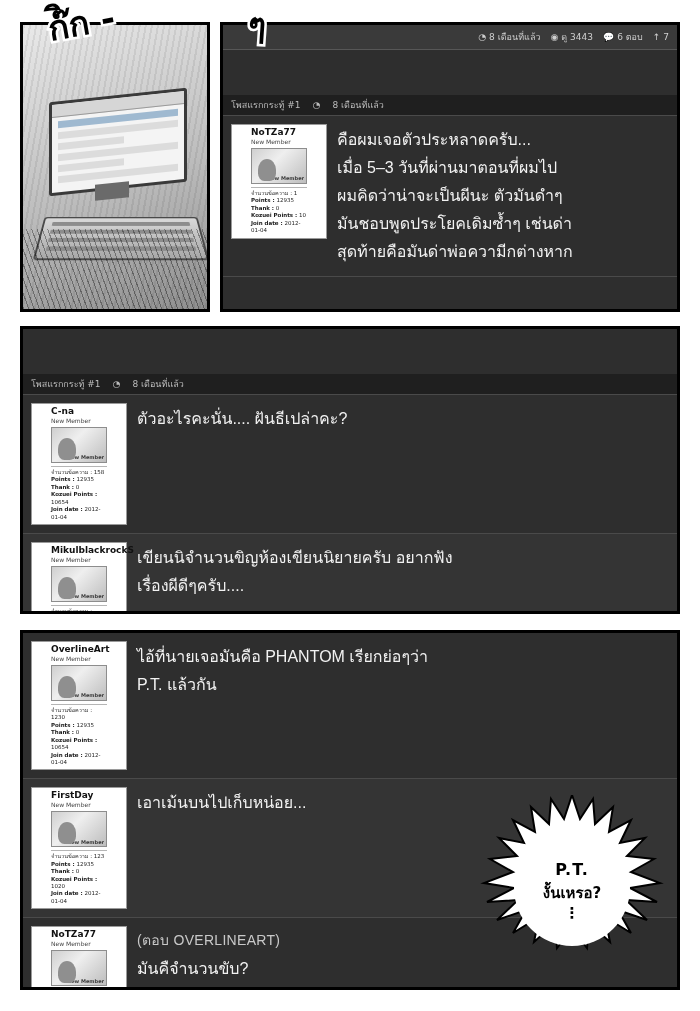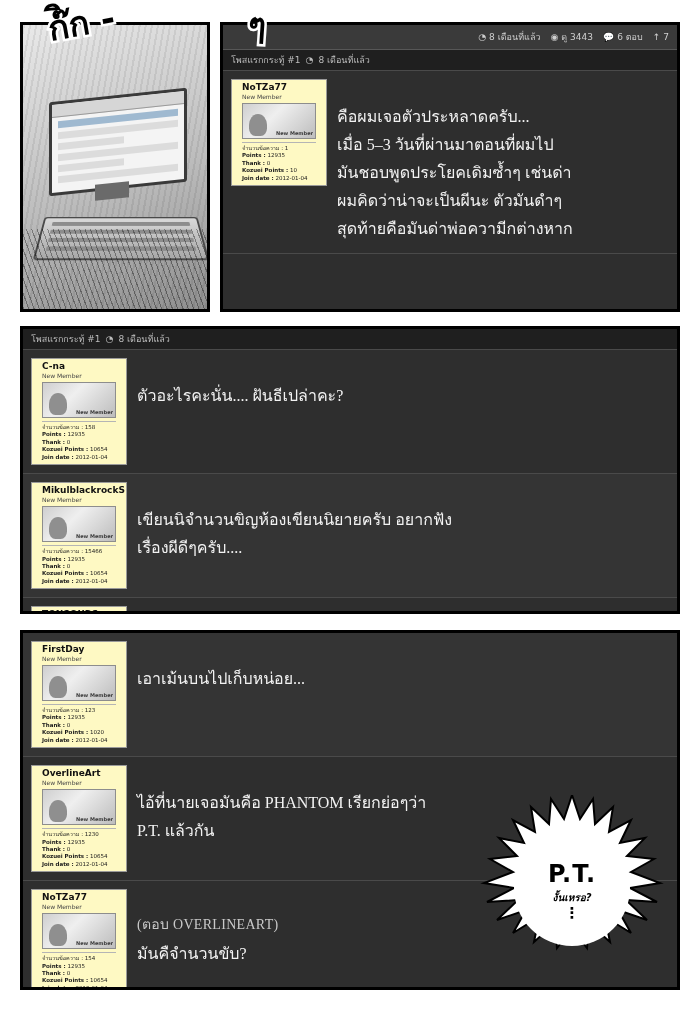--- a/index.html
+++ b/index.html
@@ -125,39 +125,40 @@
     display: flex; align-items: center; gap: 3px; white-space: nowrap;
   }
   .postbar {
     height: 20px;
     background: #1f1f1f;
     display: flex;
     align-items: center;
     padding: 0 8px;
     font-size: 9px;
     color: #bdbdbd;
-    gap: 5px;
+    gap: 12px;
     border-bottom: 1px solid #4a4a4a;
+    margin-top: 45px;
   }
   .post {
     display: flex;
     border-bottom: 1px solid #4a4a4a;
     background: #2e2e2e;
   }
   .post.alt { background: #343434; }
   .usercard {
     width: 96px;
     min-width: 96px;
     margin: 8px 6px 8px 8px;
-    background: #fef9c3;
+    background: #ffffff;
     color: #111;
     border: 1px solid #9a9a9a;
     font-size: 6px;
     line-height: 1.35;
-    padding: 3px 10px;
+    padding: 3px 19px;
     box-sizing: border-box;
     align-self: flex-start;
   }
   .usercard .uname {
     font-size: 9px;
     font-weight: bold;
     color: #111;
     line-height: 1.1;
   }
   .usercard .urole {
@@ -189,22 +190,21 @@
     font-size: 5.5px;
     color: #1b1b1b;
   }
   .ustats b { font-size: 5.5px; }
   .postbody {
     flex: 1;
     padding: 10px 10px 10px 4px;
     font-size: 16px;
     line-height: 1.75;
     color: #f2f2f2;
-    font-family: Liberation Serif, serif;
-    margin-top: 22px;
+    font-family: Liberation Sans, sans-serif;
   }
   .postbody .quotehead {
     font-size: 14px;
     color: #c9c9c9;
     letter-spacing: .3px;
     margin-bottom: 2px;
   }
   .postbody p { margin: 0; }
 
   
@@ -227,22 +227,22 @@
   .burst-text {
     position: absolute;
     left: 0; top: 0; width: 190px; height: 190px;
     display: flex; flex-direction: column;
     align-items: center; justify-content: center;
     color: #000;
     font-weight: bold;
     text-align: center;
     gap: 2px;
   }
-  .burst-text .bt1 { font-size: 24px; letter-spacing: 1px; }
-  .burst-text .bt2 { font-size: 10px; font-style: italic; }
+  .burst-text .bt1 { font-size: 16px; letter-spacing: 1px; }
+  .burst-text .bt2 { font-size: 15px; }
   .burst-text .bt3 { font-size: 15px; line-height: .9; }
 </style>
 </head>
 <body>
 
 <div class="page">
 
   <div class="panel" id="panel-photo">
     <div class="photo-bg"></div>
     <div class="monitor">
@@ -304,22 +304,22 @@
           <div><span>จำนวนข้อความ :</span> <span>1</span></div>
           <div><b>Points :</b> <span>12935</span></div>
           <div><b>Thank :</b> <span>0</span></div>
           <div><b>Kozuei Points :</b> <span>10</span></div>
           <div><b>Join date :</b> <span>2012-01-04</span></div>
         </div>
       </div>
       <div class="postbody">
         <p>คือผมเจอตัวประหลาดครับ...</p>
         <p>เมื่อ 5–3 วันที่ผ่านมาตอนที่ผมไป</p>
+        <p>ผมคิดว่าน่าจะเป็นผีนะ ตัวมันดำๆ</p>
         <p>มันชอบพูดประโยคเดิมซ้ำๆ เช่นด่า</p>
-        <p>ผมคิดว่าน่าจะเป็นผีนะ ตัวมันดำๆ</p>
         <p>สุดท้ายคือมันด่าพ่อความีกต่างหาก</p>
       </div>
     </div>
   </div>
 
   <div class="panel forum" id="panel-replies">
     <div class="postbar">
       <span>โพสแรกกระทู้ #1</span>
       <span>◔</span>
       <span>8 เดือนที่แล้ว</span>
@@ -372,58 +372,58 @@
 
       </div>
       <div class="postbody">
         <p>มันด่าพ่อนายว่าไรอ่ะ... โดนล้อชื่อพ่อธีเปล่าอ่ะ?</p>
       </div>
     </div>
   </div>
 
   <div class="panel forum" id="panel-replies2">
 
-    <div class="post alt">
-      <div class="usercard">
-        <div class="uname">FirstDay</div>
+    <div class="post">
+      <div class="usercard">
+        <div class="uname">OverlineArt</div>
         <div class="urole">New Member</div>
         <div class="uavatar">
             <span class="av-cap">New Member</span>
           </div>
         <div class="ustats">
-          <div><span>จำนวนข้อความ :</span> <span>123</span></div>
-          <div><b>Points :</b> <span>12935</span></div>
-          <div><b>Thank :</b> <span>0</span></div>
-          <div><b>Kozuei Points :</b> <span>1020</span></div>
-          <div><b>Join date :</b> <span>2012-01-04</span></div>
-        </div>
-      </div>
-      <div class="postbody">
-        <p>เอาเม้นบนไปเก็บหน่อย...</p>
-      </div>
-    </div>
-
-    <div class="post">
-      <div class="usercard">
-        <div class="uname">OverlineArt</div>
+          <div><span>จำนวนข้อความ :</span> <span>1230</span></div>
+          <div><b>Points :</b> <span>12935</span></div>
+          <div><b>Thank :</b> <span>0</span></div>
+          <div><b>Kozuei Points :</b> <span>10654</span></div>
+          <div><b>Join date :</b> <span>2012-01-04</span></div>
+        </div>
+      </div>
+      <div class="postbody">
+        <p>ไอ้ที่นายเจอมันคือ PHANTOM เรียกย่อๆว่า</p>
+        <p>P.T. แล้วกัน</p>
+      </div>
+    </div>
+
+    <div class="post alt">
+      <div class="usercard">
+        <div class="uname">FirstDay</div>
         <div class="urole">New Member</div>
         <div class="uavatar">
             <span class="av-cap">New Member</span>
           </div>
         <div class="ustats">
-          <div><span>จำนวนข้อความ :</span> <span>1230</span></div>
-          <div><b>Points :</b> <span>12935</span></div>
-          <div><b>Thank :</b> <span>0</span></div>
-          <div><b>Kozuei Points :</b> <span>10654</span></div>
-          <div><b>Join date :</b> <span>2012-01-04</span></div>
-        </div>
-      </div>
-      <div class="postbody">
-        <p>ไอ้ที่นายเจอมันคือ PHANTOM เรียกย่อๆว่า</p>
-        <p>P.T. แล้วกัน</p>
+          <div><span>จำนวนข้อความ :</span> <span>123</span></div>
+          <div><b>Points :</b> <span>12935</span></div>
+          <div><b>Thank :</b> <span>0</span></div>
+          <div><b>Kozuei Points :</b> <span>1020</span></div>
+          <div><b>Join date :</b> <span>2012-01-04</span></div>
+        </div>
+      </div>
+      <div class="postbody">
+        <p>เอาเม้นบนไปเก็บหน่อย...</p>
       </div>
     </div>
 
     <div class="post">
       <div class="usercard">
         <div class="uname">NoTZa77</div>
         <div class="urole">New Member</div>
         <div class="uavatar">
             <span class="av-cap">New Member</span>
           </div>

